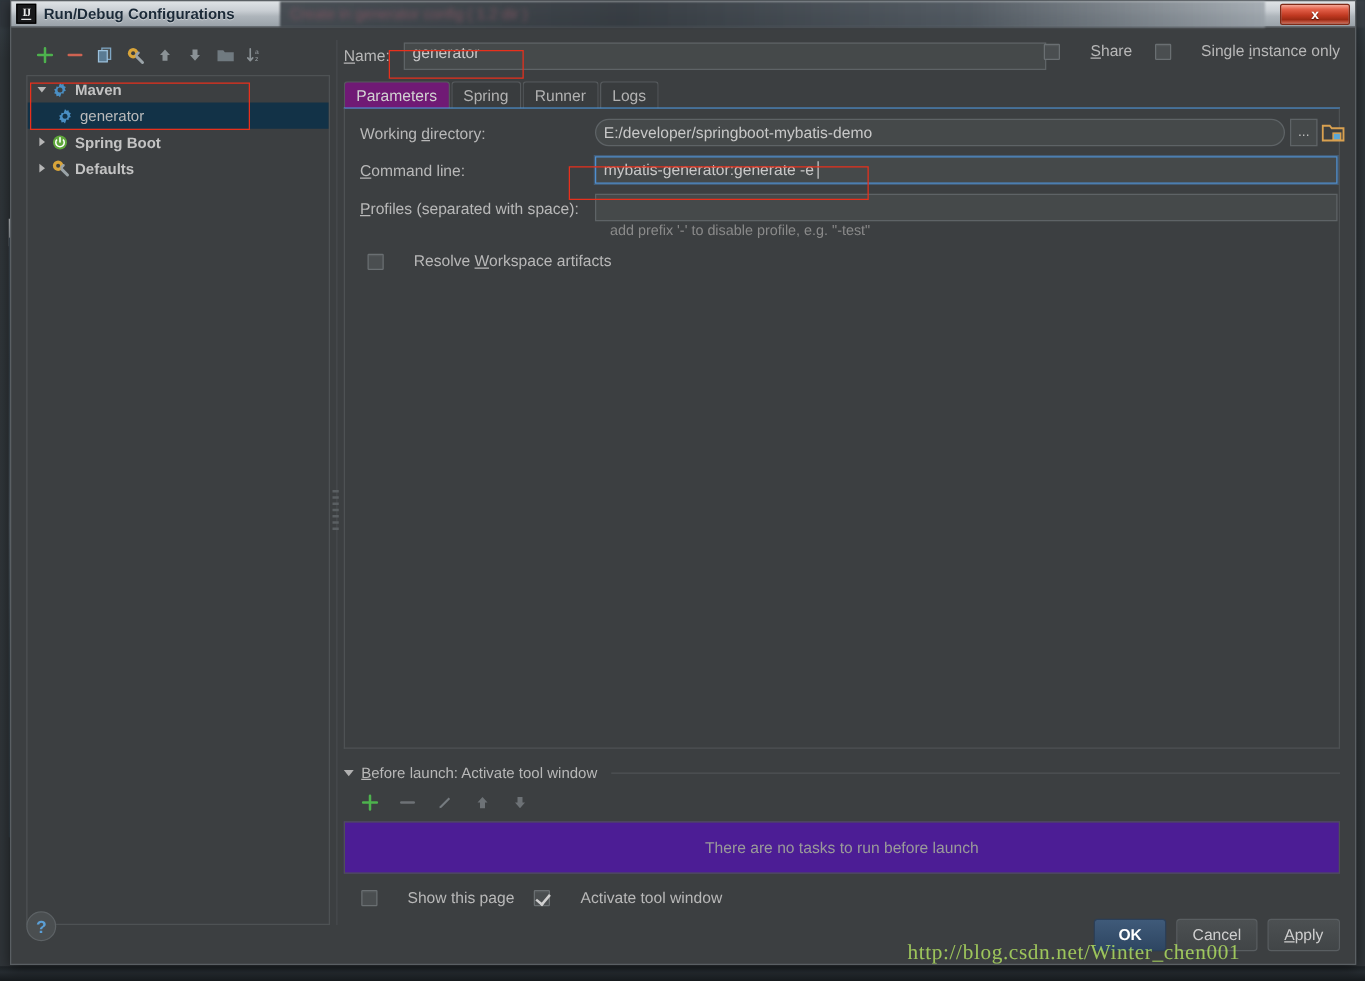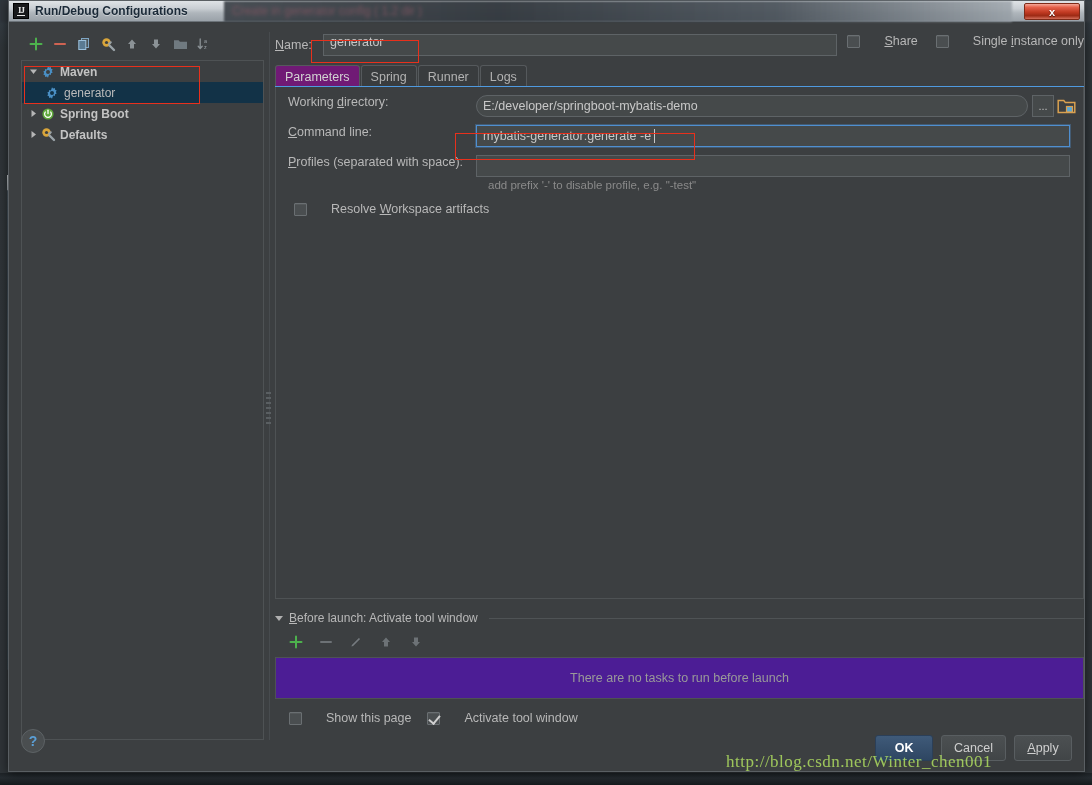--- a/index.html
+++ b/index.html
@@ -137,21 +137,21 @@
     display: flex; flex-direction: column; justify-content: space-between;
   }
   .splitter-dots i {
     display: block; width: 5px; height: 2px; background: #5a5f62;
   }
   .splitter-line {
     position: absolute; left: 4px; top: 0; width: 1px; height: 708px; background: #474b4e;
   }
 
   
-  .right-panel { position: absolute; left: 266px; top: 10px; right: 0; height: 708px; }
+  .right-panel { position: absolute; left: 266px; top: 10px; right: 12px; height: 708px; }
 
   .name-row { display: flex; align-items: center; height: 26px; position: relative; }
   .lbl { font-size: 12.5px; color: #b8b8b8; }
   .lbl u { text-decoration: underline; }
   .name-input {
     position: absolute; left: 48px; top: 2px; width: 514px; height: 22px;
     background: #45494a; border: 1px solid #5e6366;
     color: #c8c8c8; font-size: 12.5px; padding: 0 6px;
     font-family: "Liberation Sans", sans-serif;
     outline: none;
@@ -183,21 +183,21 @@
   .tab.active { background: #701a75; color: #d2d2d2; }
   .tabs-underline {
     position: absolute; left: 0; top: 54px; right: 0; height: 1px; background: #4f9ae0;
   }
 
   
   .content {
     position: absolute; left: 0; top: 55px; right: 0; height: 512px;
     background: #3c3f41; border: 1px solid #4e5254; border-top: none;
   }
-  .frow { position: absolute; height: 24px; display: flex; align-items: flex-start; }
+  .frow { position: absolute; height: 24px; display: flex; align-items: center; }
   .fld {
     position: absolute; height: 22px; background: #45494a;
     border: 1px solid #5e6366; color: #c8c8c8; font-size: 12.5px;
     padding: 0 6px; display: flex; align-items: center;
     font-family: "Liberation Sans", sans-serif;
   }
   .fld.focused { border: 1px solid #4f8fd0; box-shadow: 0 0 0 1px rgba(79,143,208,.35); }
   .ellipsis-btn {
     position: absolute; width: 22px; height: 22px;
     background: #45494a; border: 1px solid #5e6366;

